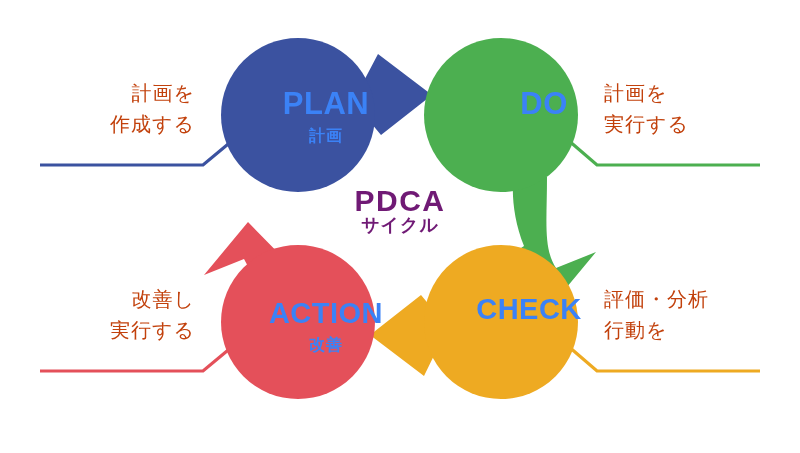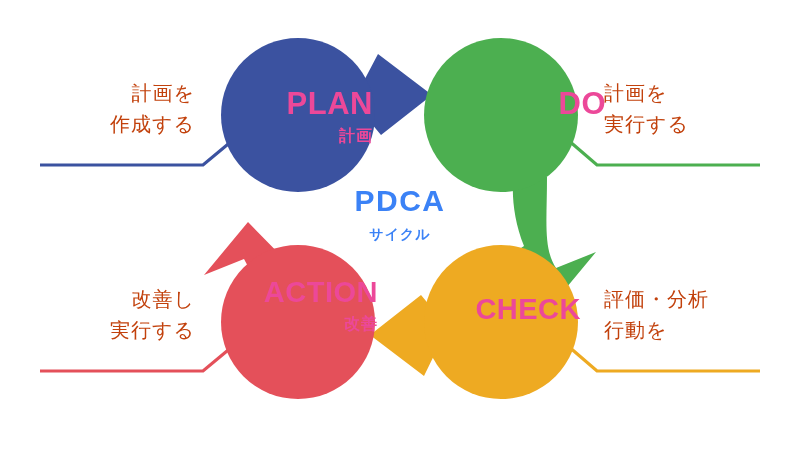--- a/index.html
+++ b/index.html
@@ -21,24 +21,25 @@
   }
   #pdca-svg {
     position: absolute;
     left: 0;
     top: 0;
     width: 800px;
     height: 453px;
   }
   .node-label {
     position: absolute;
-    text-align: right;
-    color: #ec4899;
+    text-align: center;
+    color: #3b82f6;
     line-height: 1;
     pointer-events: none;
+    margin-left: 28px;
   }
   .node-label .en {
     display: block;
     font-size: 31px;
     font-weight: 700;
     letter-spacing: 0.5px;
     white-space: nowrap;
   }
   .node-label .ja {
     display: block;
@@ -49,36 +50,35 @@
     white-space: nowrap;
   }
   .node-label.small .en { font-size: 29px; }
 
   #center-label {
     position: absolute;
     left: 300px;
     top: 186px;
     width: 200px;
     text-align: center;
-    color: #3b82f6;
+    color: #701a75;
     pointer-events: none;
   }
   #center-label .main {
     display: block;
     font-size: 30px;
     font-weight: 700;
     letter-spacing: 1.5px;
     line-height: 1;
   }
   #center-label .sub {
     display: block;
-    font-size: 14px;
+    font-size: 18px;
     font-weight: 700;
     letter-spacing: 1px;
-    margin-top: 11px;
     line-height: 1;
   }
 
   .side-caption {
     position: absolute;
     color: #c2410c;
     font-size: 20px;
     font-weight: 500;
     line-height: 1.55;
     letter-spacing: 1px;
@@ -160,21 +160,21 @@
   </div>
 
   <div class="node-label" id="label-do" style="left:426px; top:88px; width:180px;">
     <span class="en">DO</span>
   </div>
 
   <div class="node-label small" id="label-check" style="left:421px; top:295px; width:160px;">
     <span class="en">CHECK</span>
   </div>
 
-  <div class="node-label small" id="label-action" style="left:218px; top:278px; width:160px;">
+  <div class="node-label small" id="label-action" style="left:218px; top:299px; width:160px;">
     <span class="en">ACTION</span>
     <span class="ja">改善</span>
   </div>
 
   <div id="center-label">
     <span class="main">PDCA</span>
     <span class="sub">サイクル</span>
   </div>
 
   <div class="side-caption left" id="caption-plan">

